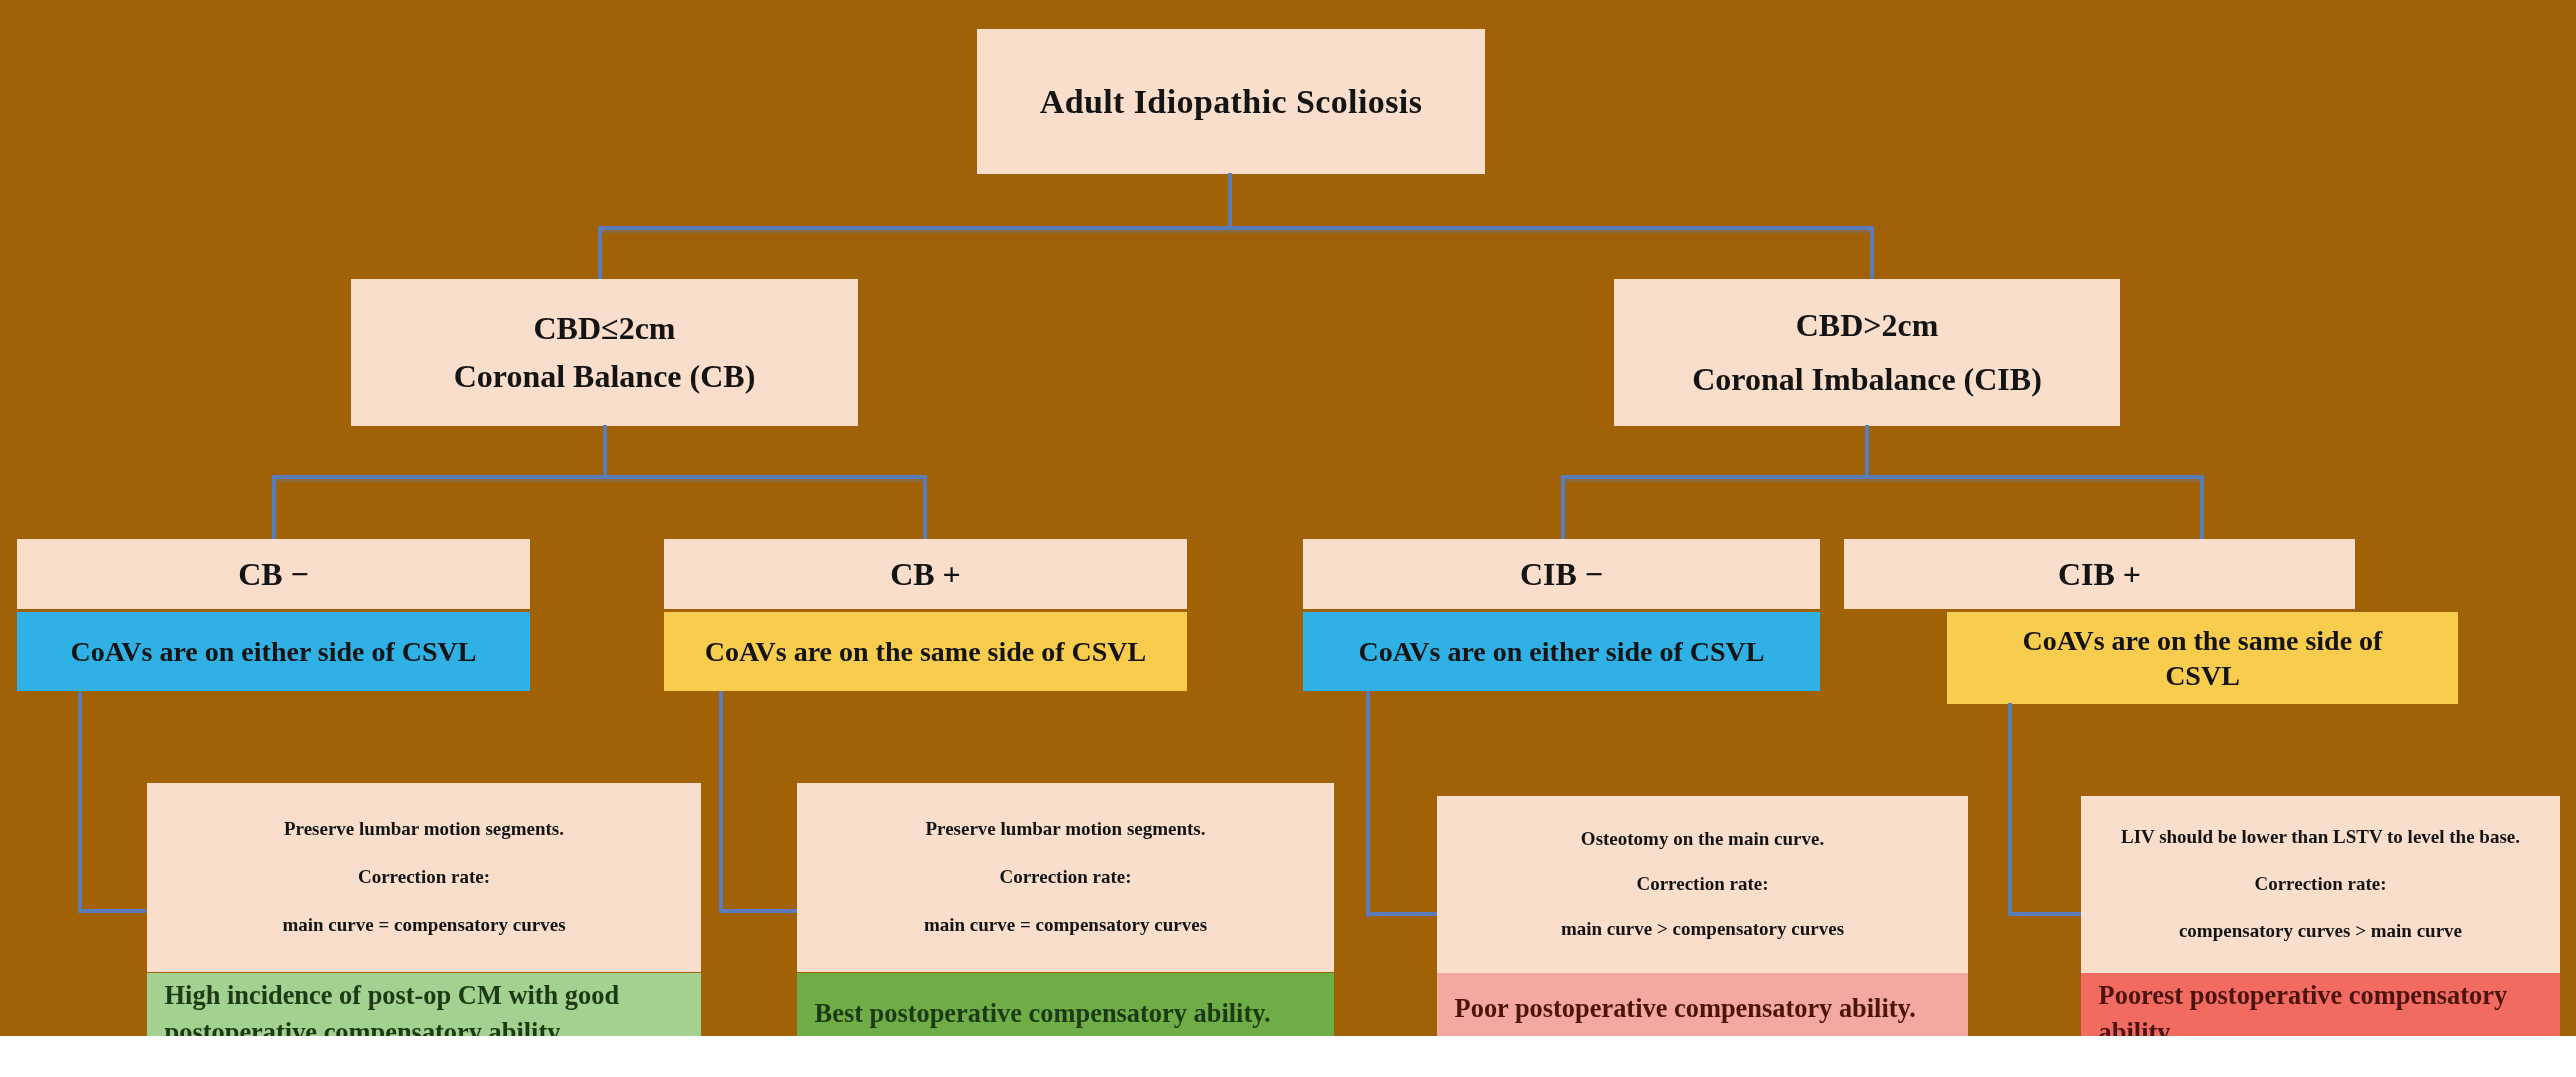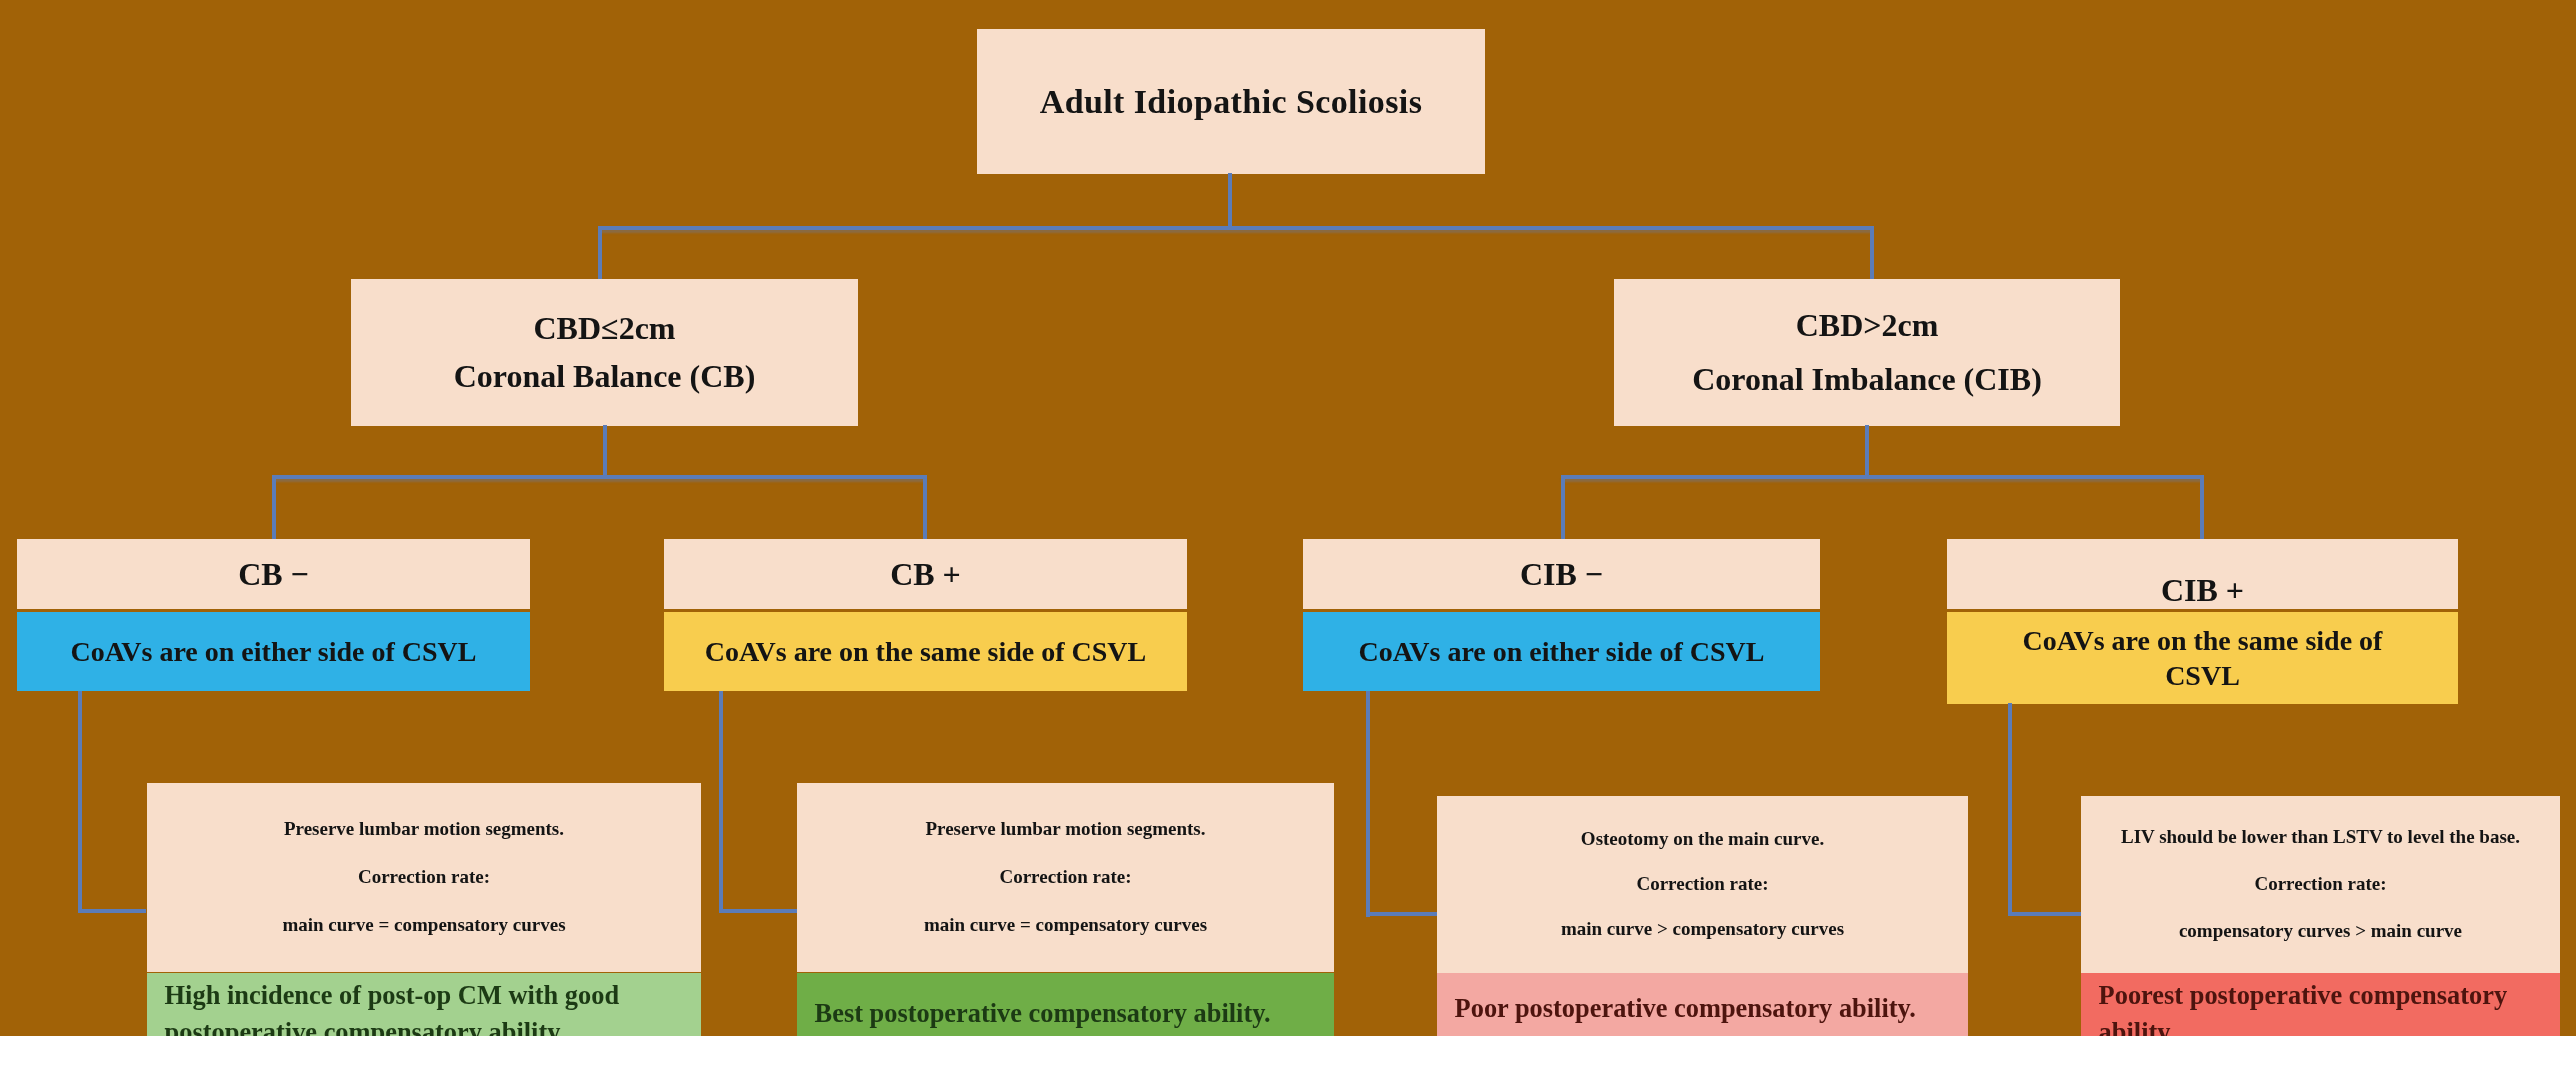--- a/index.html
+++ b/index.html
@@ -116,21 +116,21 @@
     <span>CoAVs are on the same side of CSVL</span>
   </div>
 
   <div class="node l3-header" style="left:1303px;top:539px;width:517px;height:70px;">
     <span>CIB −</span>
   </div>
   <div class="band" style="left: 1303px; top: 612px; width: 517px; height: 79px; background-color: rgb(47, 177, 230);">
     <span>CoAVs are on either side of CSVL</span>
   </div>
 
-  <div class="node l3-header" style="left:1947px;top:539px;width:511px;height:70px;justify-content:flex-end;">
+  <div class="node l3-header" style="left:1844px;top:539px;width:511px;height:70px;">
     <span>CIB +</span>
   </div>
   <div class="band" style="left: 1947px; top: 612px; width: 511px; height: 92px; padding: 0px 44px; box-sizing: border-box; background-color: rgb(248, 205, 78);">
     <span>CoAVs are on the same side of CSVL</span>
   </div>
 
   <div class="vline" style="left:78px;top:691px;height:222px;"></div>
   <div class="hline" style="left:78px;top:909px;width:68px;box-shadow:none;"></div>
 
   <div class="vline" style="left:719px;top:691px;height:222px;"></div>

